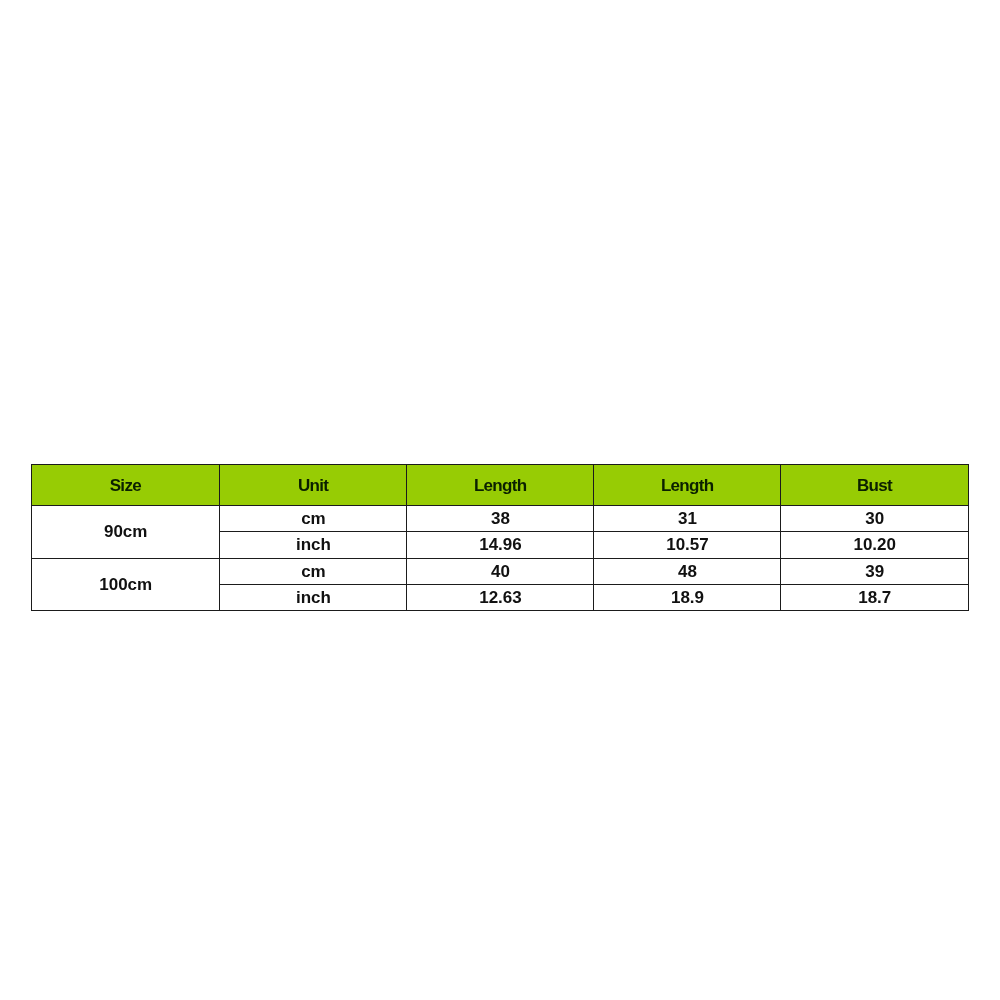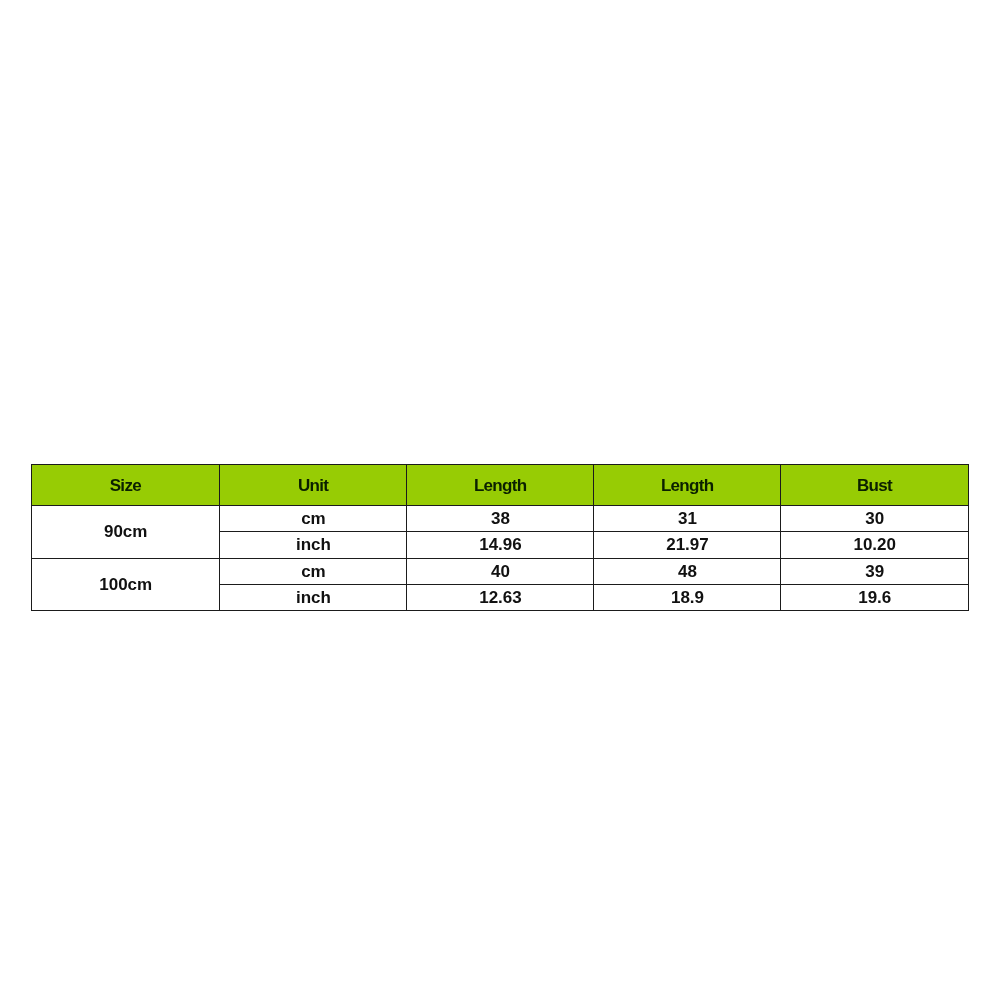--- a/index.html
+++ b/index.html
@@ -85,31 +85,31 @@
       <tr>
         <td rowspan="2">90cm</td>
         <td>cm</td>
         <td>38</td>
         <td>31</td>
         <td>30</td>
       </tr>
       <tr>
         <td>inch</td>
         <td>14.96</td>
-        <td>21.97</td>
+        <td>10.57</td>
         <td>10.20</td>
       </tr>
       <tr>
         <td rowspan="2">100cm</td>
         <td>cm</td>
         <td>40</td>
         <td>48</td>
         <td>39</td>
       </tr>
       <tr>
         <td>inch</td>
         <td>12.63</td>
         <td>18.9</td>
-        <td>19.6</td>
+        <td>18.7</td>
       </tr>
     </tbody>
   </table>
 </div>
 
 </body></html>

